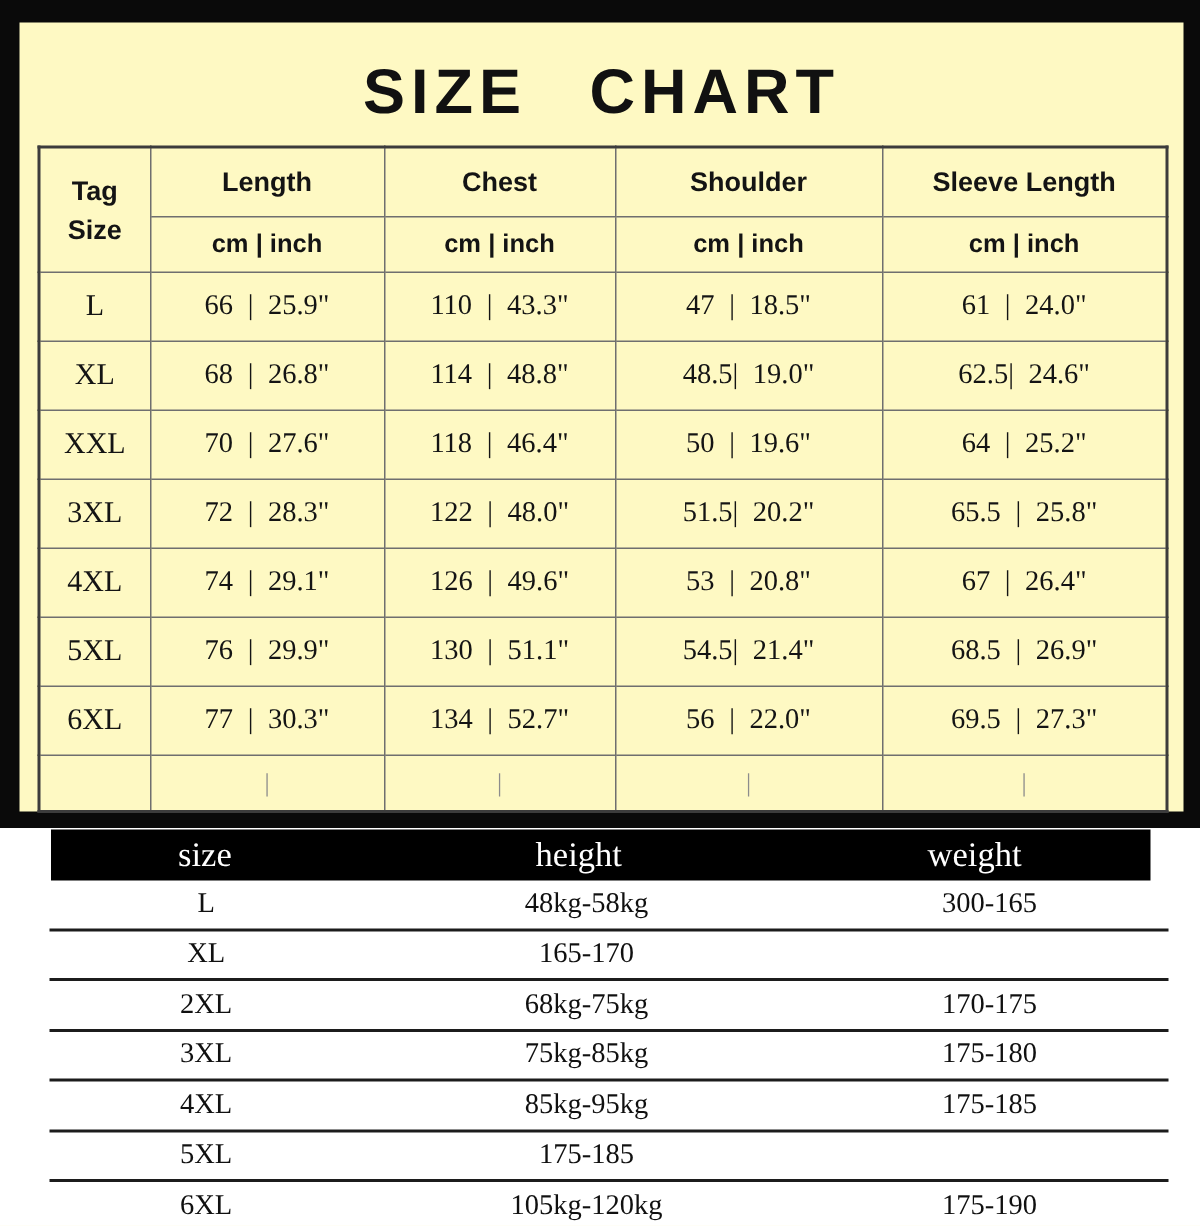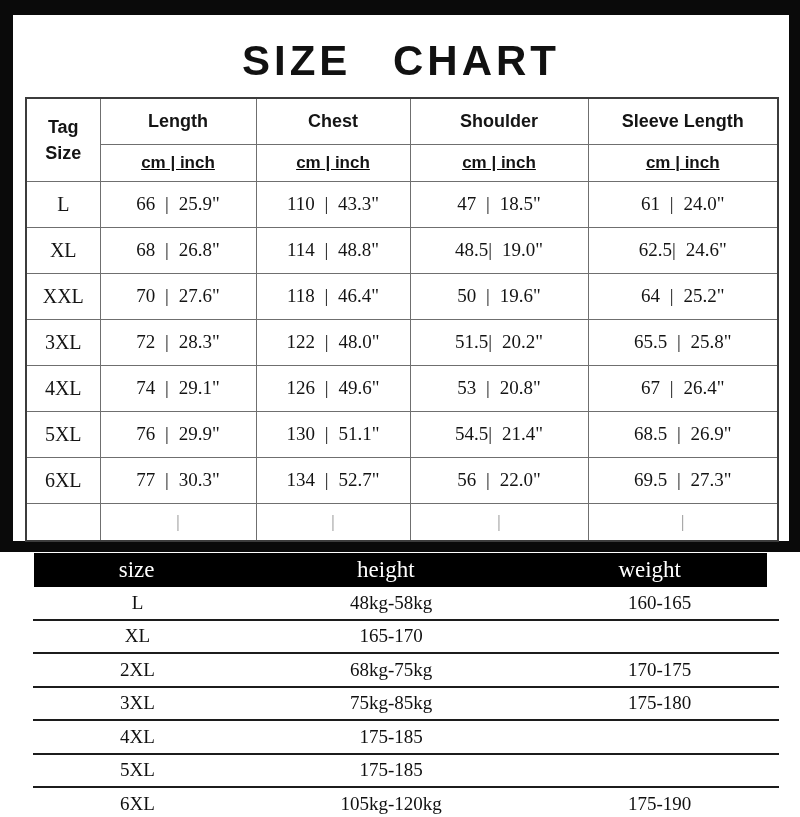--- a/index.html
+++ b/index.html
@@ -24,21 +24,21 @@
     top: 0; left: 0;
     width: 800px;
     height: 552px;
     background: #0a0a0a;
   }
   .top-inner {
     position: absolute;
     top: 15px; left: 13px;
     width: 776px;
     height: 526px;
-    background: #ffffff;
+    background: #fef9c3;
   }
   .sc-title {
     position: absolute;
     top: 22px; left: 0;
     width: 100%;
     text-align: center;
     font-size: 42px;
     font-weight: 600;
     letter-spacing: 4px;
     word-spacing: 26px;
@@ -53,21 +53,21 @@
     border: 2px solid #3c3c3c;
   }
   .sc-table th, .sc-table td {
     border: 1px solid #6f6f6f;
     text-align: center;
     vertical-align: middle;
     padding: 0;
     color: #141414;
   }
   .sc-table tr.hrow1 { height: 46px; }
-  .sc-table tr.hrow2 { height: 37px; text-decoration: underline; }
+  .sc-table tr.hrow2 { height: 37px; }
   .sc-table tr.drow  { height: 46px; }
   .sc-table tr.prow  { height: 38px; }
   .sc-table th {
     font-family: "Liberation Sans", sans-serif;
     font-weight: bold;
     font-size: 18px;
   }
   .sc-table th.unit { font-size: 17px; }
   .sc-table td {
     font-family: "Liberation Serif", serif;
@@ -219,38 +219,39 @@
     <div class="wt">
       <div class="wt-header">
         <span>size</span>
         <span>height</span>
         <span>weight</span>
       </div>
 
       <div class="wt-row">
         <span>L</span>
         <span>48kg-58kg</span>
-        <span>160-165</span>
+        <span>300-165</span>
       </div>
       <div class="wt-row">
         <span>XL</span>
         <span>165-170</span>
       </div>
       <div class="wt-row">
         <span>2XL</span>
         <span>68kg-75kg</span>
         <span>170-175</span>
       </div>
       <div class="wt-row">
         <span>3XL</span>
         <span>75kg-85kg</span>
         <span>175-180</span>
       </div>
       <div class="wt-row">
         <span>4XL</span>
+        <span>85kg-95kg</span>
         <span>175-185</span>
       </div>
       <div class="wt-row">
         <span>5XL</span>
         <span>175-185</span>
       </div>
       <div class="wt-row">
         <span>6XL</span>
         <span>105kg-120kg</span>
         <span>175-190</span>

